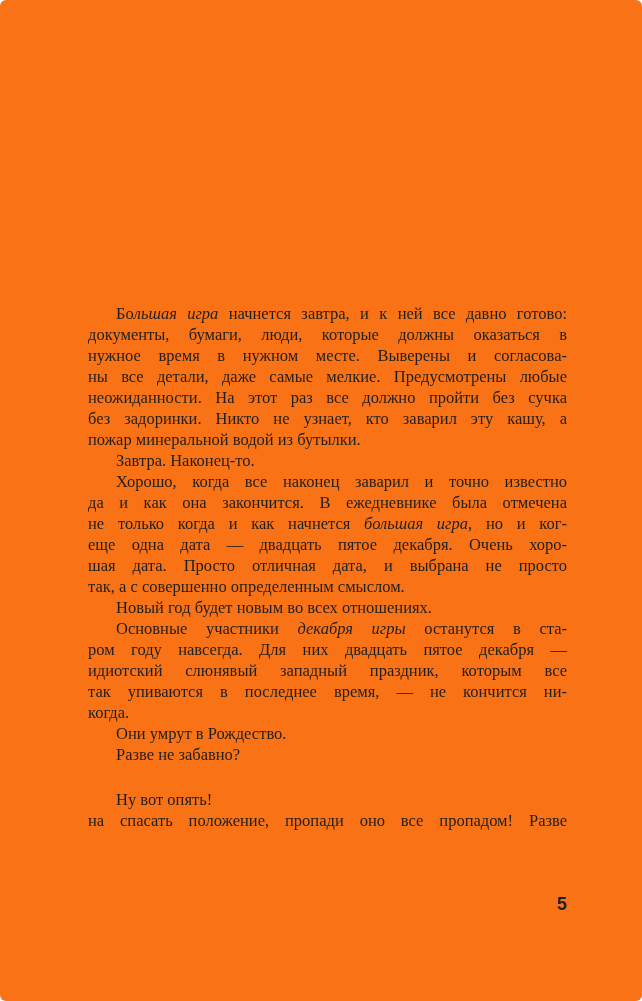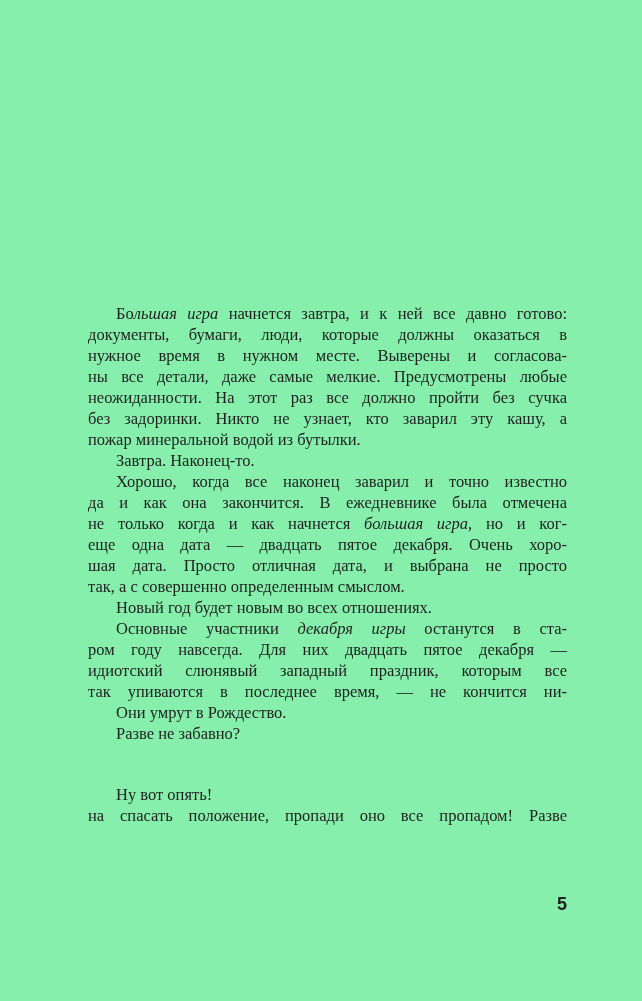--- a/index.html
+++ b/index.html
@@ -12,32 +12,33 @@
     position: relative;
     background: #ffffff;
     font-family: "Liberation Serif", "DejaVu Serif", serif;
     overflow: hidden;
   }
   .page {
     position: absolute;
     left: 0; top: 0;
     width: 642px;
     height: 1001px;
-    background: #86efac;
+    background: #f97316;
+    border-radius: 6px;
   }
   .text-block {
     position: absolute;
     left: 88px;
     top: 303px;
     width: 479px;
     font-size: 16.5px;
     color: #1f1f1f;
   }
   .para { margin: 0; padding: 0; }
-  .para.gap { margin-top: 40px; }
+  .para.gap { margin-top: 24px; }
   .line {
     height: 21px;
     line-height: 21px;
     white-space: normal;
     overflow: visible;
   }
   .line.just {
     text-align: justify;
     text-align-last: justify;
   }
@@ -87,20 +88,21 @@
         <div class="line left"><span class="run">так, а с совершенно определенным смыслом.</span></div>
       </div>
       <div class="para">
         <div class="line left indent"><span class="run">Новый год будет новым во всех отношениях.</span></div>
       </div>
       <div class="para">
         <div class="line just indent"><span class="run">Основные участники </span><span class="run it">декабря игры</span><span class="run"> останутся в ста-</span></div>
         <div class="line just"><span class="run">ром году навсегда. Для них двадцать пятое декабря —</span></div>
         <div class="line just"><span class="run">идиотский слюнявый западный праздник, которым все</span></div>
         <div class="line just"><span class="run">так упиваются в последнее время, — не кончится ни-</span></div>
+        <div class="line left"><span class="run">когда.</span></div>
       </div>
       <div class="para">
         <div class="line left indent"><span class="run">Они умрут в Рождество.</span></div>
       </div>
       <div class="para">
         <div class="line left indent"><span class="run">Разве не забавно?</span></div>
       </div>
       <div class="para gap">
         <div class="line left indent"><span class="run">Ну вот опять!</span></div>
       </div>

